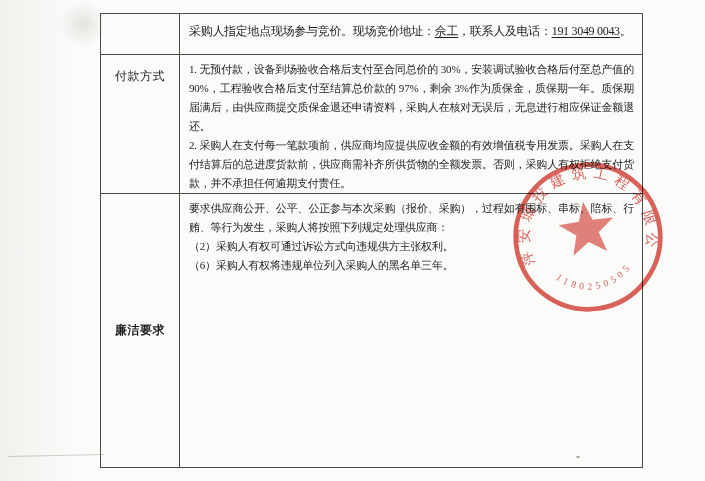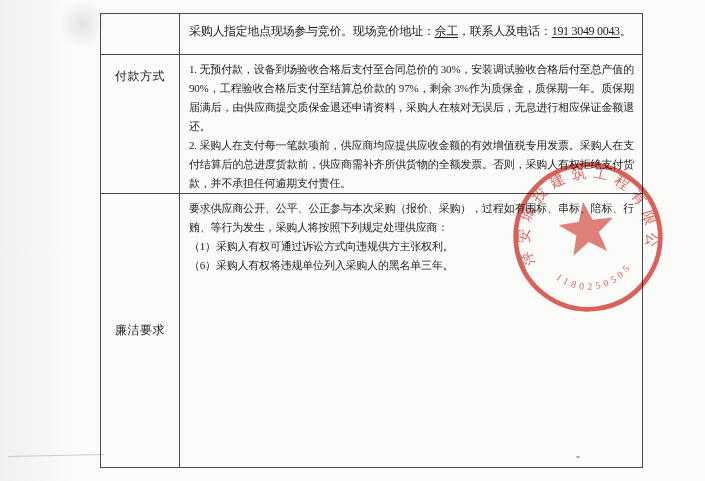--- a/index.html
+++ b/index.html
@@ -31,21 +31,21 @@
   }
   .t-row{display:flex;box-sizing:border-box;}
   .t-row.r1{height:40px;}
   .t-row.r2{height:139px;border-top:1px solid #4b4b47;}
   .t-row.r3{height:274px;border-top:1px solid #4b4b47;}
   .cell-label{
     flex:0 0 79px;width:79px;border-right:1px solid #4b4b47;box-sizing:border-box;
     display:flex;justify-content:center;font-size:12px;letter-spacing:0.5px;
   }
   .r2 .cell-label{align-items:flex-start;padding-top:13px;}
-  .r3 .cell-label{align-items:center;}
+  .r3 .cell-label{align-items:center;font-weight:bold;}
   .cell-body{
     flex:1;box-sizing:border-box;padding:4px 8px 0 9px;
     font-size:11px;letter-spacing:-0.2px;text-align:justify;overflow:hidden;
   }
   .r1 .cell-body{white-space:nowrap;padding-top:9px;font-size:12px;letter-spacing:-0.3px;text-align:left;}
   .r2 .cell-body{line-height:19px;padding-top:5px;}
   .r3 .cell-body{line-height:19px;padding-top:5px;}
   .cell-body p{margin:0;}
   .u{text-decoration:underline;text-underline-offset:2px;}
 
@@ -80,21 +80,21 @@
       <div class="cell-body">
         <p>1. 无预付款，设备到场验收合格后支付至合同总价的 30%，安装调试验收合格后付至总产值的 90%，工程验收合格后支付至结算总价款的 97%，剩余 3%作为质保金，质保期一年。质保期届满后，由供应商提交质保金退还申请资料，采购人在核对无误后，无息进行相应保证金额退还。</p>
         <p>2. 采购人在支付每一笔款项前，供应商均应提供应收金额的有效增值税专用发票。采购人在支付结算后的总进度货款前，供应商需补齐所供货物的全额发票。否则，采购人有权拒绝支付货款，并不承担任何逾期支付责任。</p>
       </div>
     </div>
 
     <div class="t-row r3">
       <div class="cell-label">廉洁要求</div>
       <div class="cell-body">
         <p>要求供应商公开、公平、公正参与本次采购（报价、采购），过程如有围标、串标、陪标、行贿、等行为发生，采购人将按照下列规定处理供应商：</p>
-        <p>（1）采购人有权可通过诉讼方式向违规供方主张权利。</p>
+        <p>（2）采购人有权可通过诉讼方式向违规供方主张权利。</p>
         <p>（6）采购人有权将违规单位列入采购人的黑名单三年。</p>
       </div>
     </div>
 
   </div>
 
   <svg class="stamp" viewBox="0 0 200 200" color="#d6463e">
     <defs>
       <path id="arc-top" d="M 34.2 123.9 A 70 70 0 1 1 165.8 123.9" fill="none"></path>
       <path id="arc-bottom" d="M 53.9 141.5 A 62 62 0 0 0 146.1 141.5" fill="none"></path>

